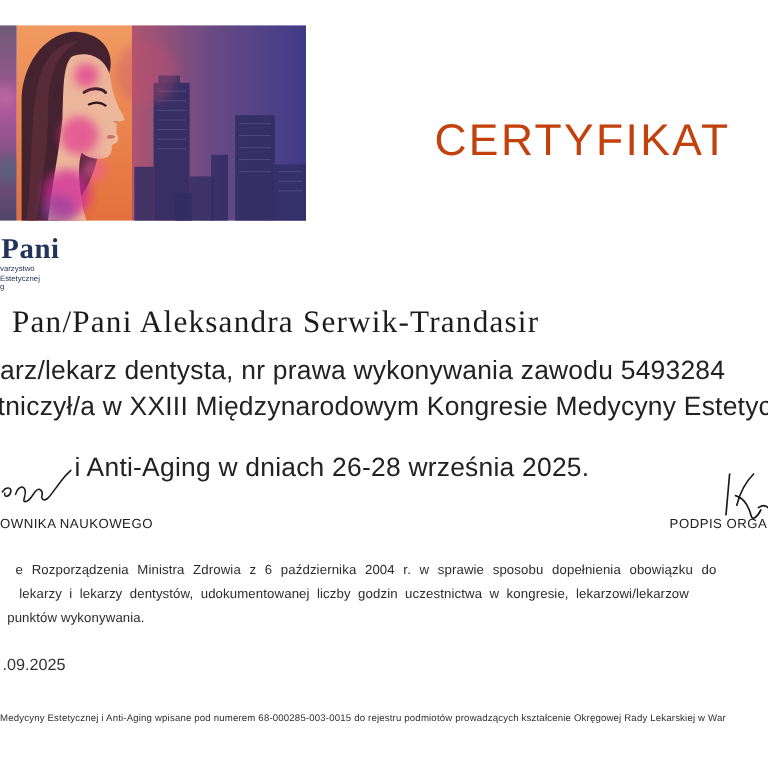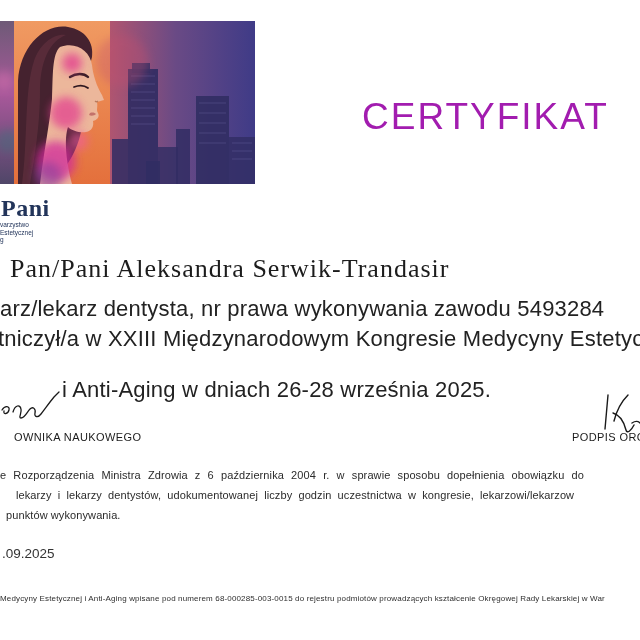--- a/index.html
+++ b/index.html
@@ -32,21 +32,21 @@
     font-size: 6.5px;
     line-height: 7.5px;
     color: #22345a;
     white-space: nowrap;
   }
 
   .title {
     left: 362px; top: 96px;
     font-size: 37px;
     letter-spacing: 2px;
-    color: #a21caf;
+    color: #c2410c;
     font-weight: 500;
   }
 
   .name-line {
     left: 10px; top: 254px;
     font-size: 26px;
     letter-spacing: 1px;
     color: #1c1c1c;
     font-weight: 500;
     font-family: Liberation Serif, serif;
@@ -58,31 +58,30 @@
   }
   .line-profession { left: 0px;  top: 296px; }
   .line-event      { left: -2px; top: 326px; }
   .line-dates      { left: 62px; top: 356px; margin-top: 21px; }
 
   .sig-label {
     top: 431px;
     font-size: 11px;
     letter-spacing: 0.4px;
     color: #1b1b1b;
-    padding-left: 14px;
   }
   .sig-label-left  { left: 0px; }
   .sig-label-right { left: 558px; }
 
   .legal {
     font-size: 11px;
     color: #2b2b2b;
     letter-spacing: 0.1px;
   }
-  .legal-1 { left: 0px; top: 469px; word-spacing: 4px; }
+  .legal-1 { left: 13px; top: 469px; word-spacing: 4px; }
   .legal-2 { left: 16px; top: 489px; word-spacing: 3px; text-align: right; }
   .legal-3 { left: 6px; top: 509px; }
 
   .issue-date {
     left: 2px; top: 546px;
     font-size: 13.5px;
     color: #333333;
     text-align: center;
   }
 

